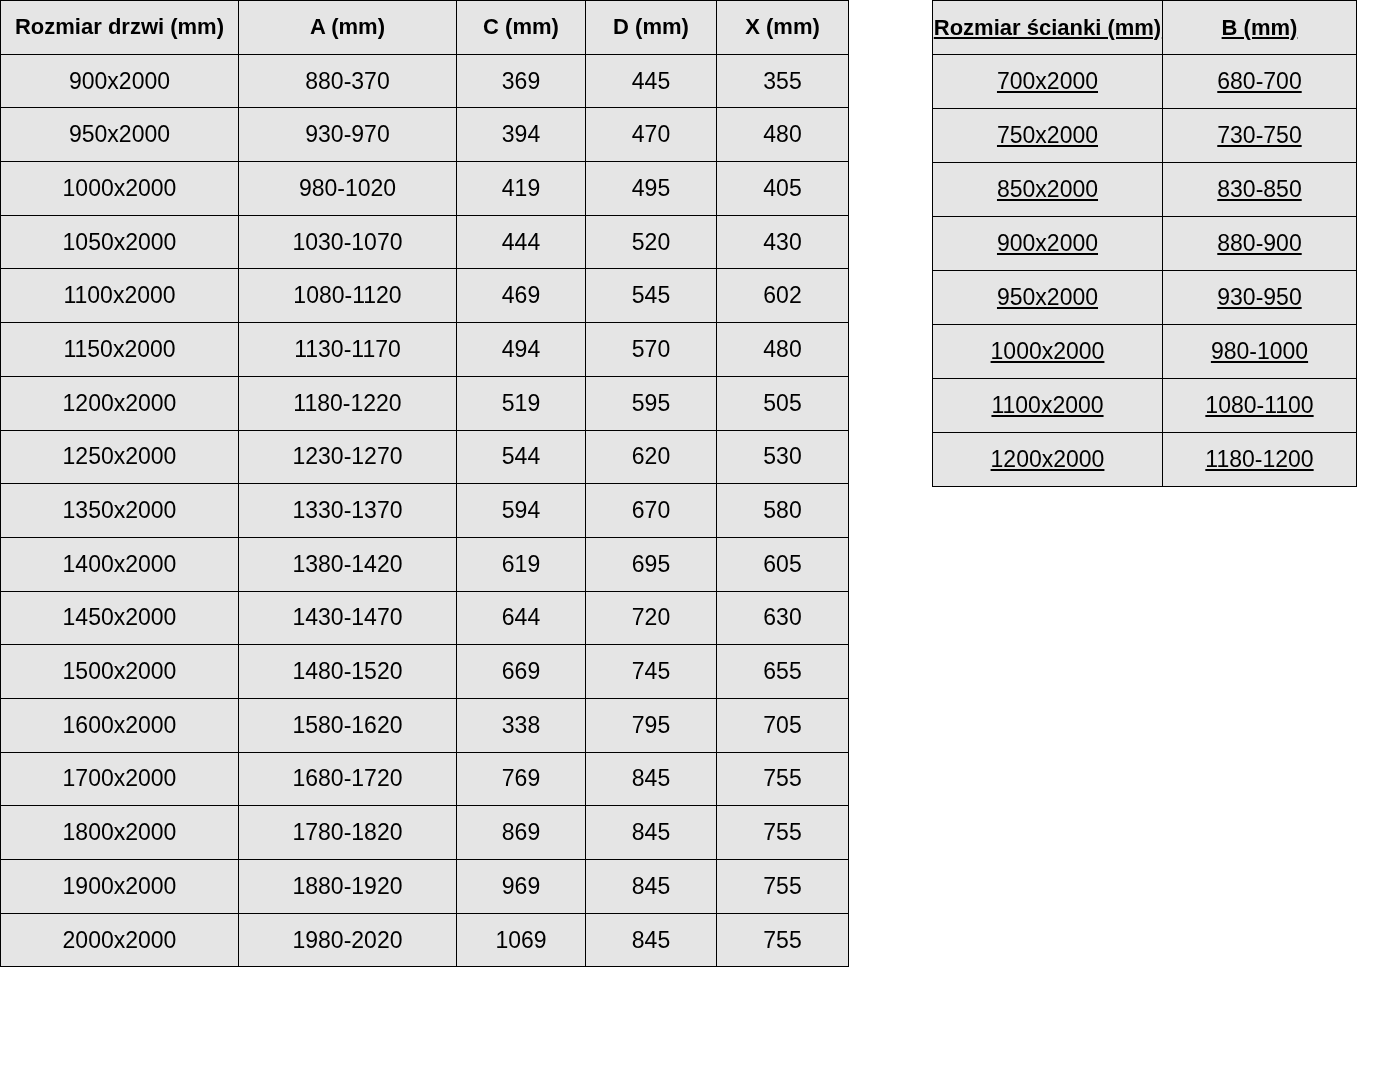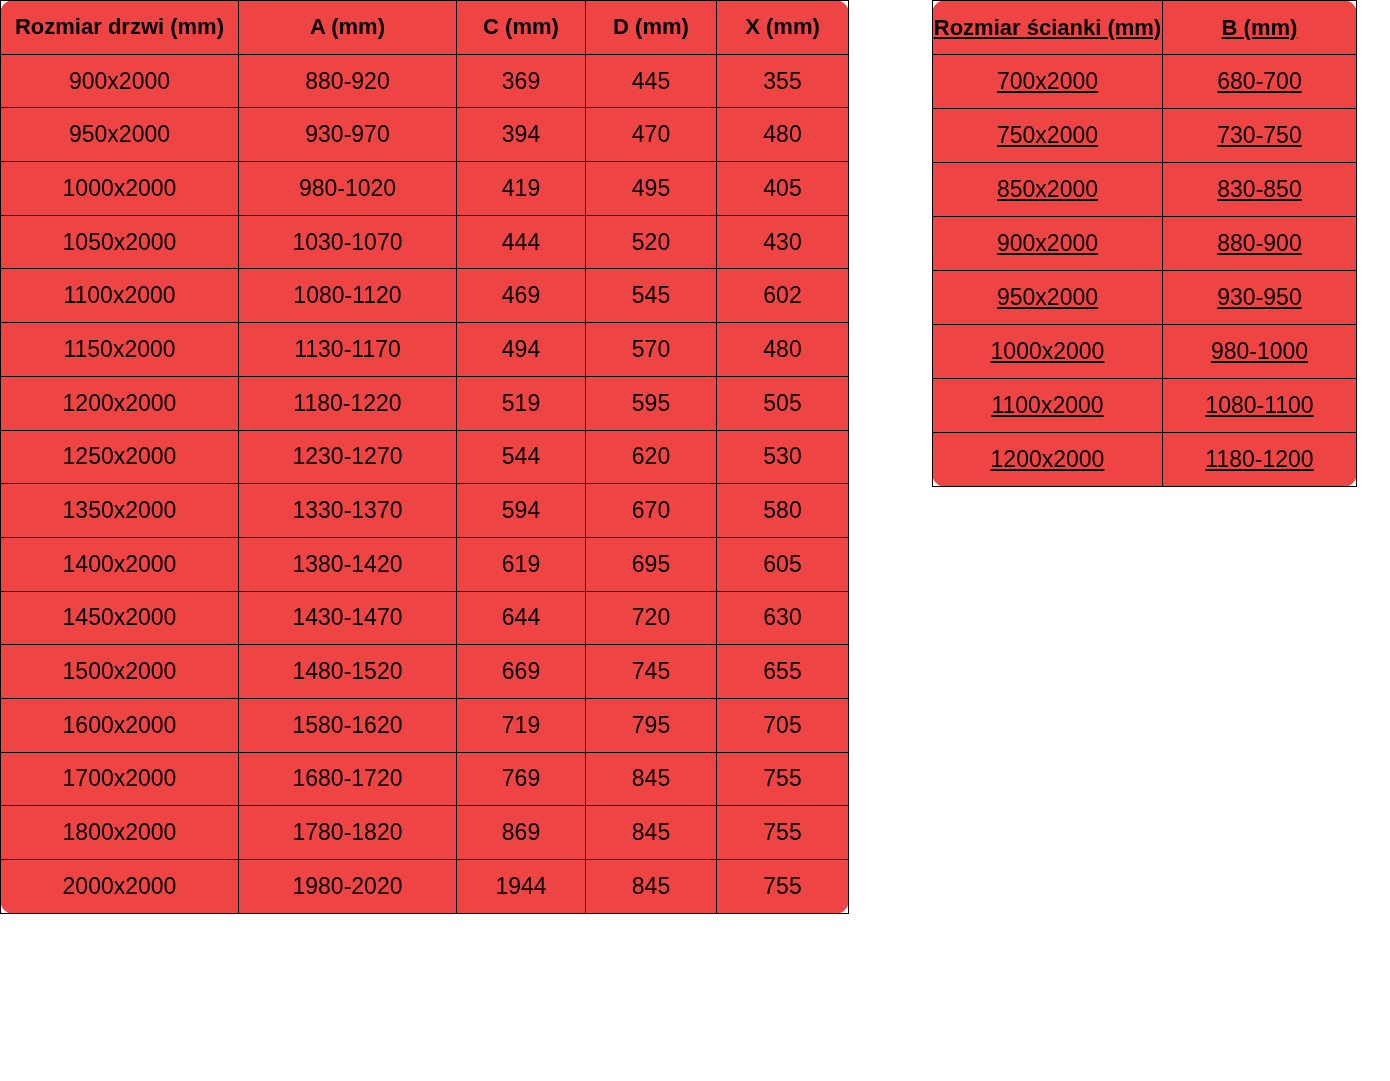--- a/index.html
+++ b/index.html
@@ -12,22 +12,21 @@
     width: 1390px;
     height: 1081px;
     background: #ffffff;
     font-family: "Liberation Sans", sans-serif;
     color: #000000;
   }
   table.spec {
     position: absolute;
     border-collapse: collapse;
     table-layout: fixed;
-    background: #ef4444;
-    border-radius: 14px;
+    background: #e5e5e5;
   }
   table.spec th, table.spec td {
     border: 1.5px solid #000000;
     text-align: center;
     vertical-align: middle;
     padding: 0;
     white-space: nowrap;
     overflow: hidden;
     color: #000000;
   }
@@ -70,21 +69,21 @@
         <th>Rozmiar drzwi (mm)</th>
         <th>A (mm)</th>
         <th>C (mm)</th>
         <th>D (mm)</th>
         <th>X (mm)</th>
       </tr>
     </thead>
     <tbody>
         <tr>
           <td>900x2000</td>
-          <td>880-920</td>
+          <td>880-370</td>
           <td>369</td>
           <td>445</td>
           <td>355</td>
         </tr>
         <tr>
           <td>950x2000</td>
           <td>930-970</td>
           <td>394</td>
           <td>470</td>
           <td>480</td>
@@ -155,42 +154,49 @@
         <tr>
           <td>1500x2000</td>
           <td>1480-1520</td>
           <td>669</td>
           <td>745</td>
           <td>655</td>
         </tr>
         <tr>
           <td>1600x2000</td>
           <td>1580-1620</td>
-          <td>719</td>
+          <td>338</td>
           <td>795</td>
           <td>705</td>
         </tr>
         <tr>
           <td>1700x2000</td>
           <td>1680-1720</td>
           <td>769</td>
           <td>845</td>
           <td>755</td>
         </tr>
         <tr>
           <td>1800x2000</td>
           <td>1780-1820</td>
           <td>869</td>
           <td>845</td>
           <td>755</td>
         </tr>
         <tr>
+          <td>1900x2000</td>
+          <td>1880-1920</td>
+          <td>969</td>
+          <td>845</td>
+          <td>755</td>
+        </tr>
+        <tr>
           <td>2000x2000</td>
           <td>1980-2020</td>
-          <td>1944</td>
+          <td>1069</td>
           <td>845</td>
           <td>755</td>
         </tr>
       </tbody>
   </table>
 
   <table class="spec" id="wall-table">
     <colgroup>
       <col style="width:230px">
       <col style="width:194px">

